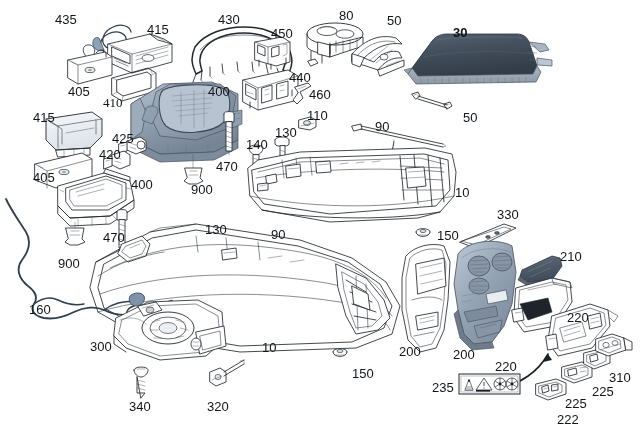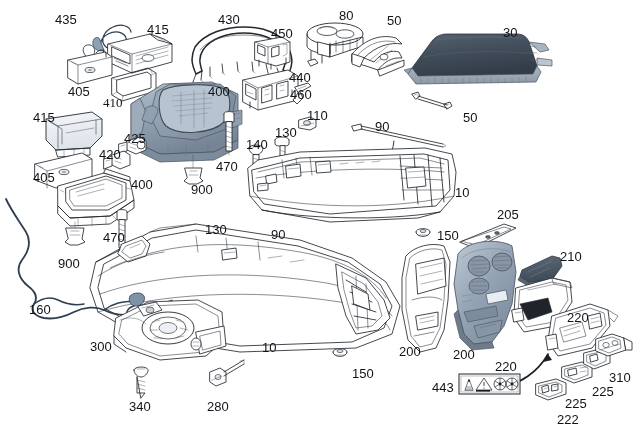--- a/index.html
+++ b/index.html
@@ -614,56 +614,56 @@
 
   </svg>
 
   <div class="callout-layer">
     <div class="callout" style="left:55px;  top:13px;">435</div>
     <div class="callout" style="left:147px; top:23px;">415</div>
     <div class="callout" style="left:218px; top:13px;">430</div>
     <div class="callout" style="left:271px; top:27px;">450</div>
     <div class="callout" style="left:339px; top:9px;">80</div>
     <div class="callout" style="left:387px; top:14px;">50</div>
-    <div class="callout" style="left:503px; top:26px;">30</div>
+    <div class="callout" style="left:453px; top:26px;font-weight:bold;">30</div>
     <div class="callout" style="left:68px;  top:85px;">405</div>
     <div class="callout" style="left:103px; top:96px;font-family:Liberation Serif, serif;">410</div>
     <div class="callout" style="left:208px; top:85px;">400</div>
     <div class="callout" style="left:289px; top:71px;">440</div>
-    <div class="callout" style="left:290px; top:88px;">460</div>
+    <div class="callout" style="left:309px; top:88px;">460</div>
     <div class="callout" style="left:307px; top:109px;">110</div>
     <div class="callout" style="left:463px; top:111px;">50</div>
     <div class="callout" style="left:33px;  top:111px;">415</div>
-    <div class="callout" style="left:124px; top:132px;">425</div>
+    <div class="callout" style="left:112px; top:132px;">425</div>
     <div class="callout" style="left:99px;  top:148px;">420</div>
     <div class="callout" style="left:246px; top:138px;">140</div>
     <div class="callout" style="left:275px; top:126px;">130</div>
     <div class="callout" style="left:375px; top:120px;">90</div>
     <div class="callout" style="left:33px;  top:171px;">405</div>
     <div class="callout" style="left:131px; top:178px;">400</div>
     <div class="callout" style="left:191px; top:183px;">900</div>
     <div class="callout" style="left:216px; top:160px;">470</div>
     <div class="callout" style="left:455px; top:186px;">10</div>
     <div class="callout" style="left:437px; top:229px;">150</div>
-    <div class="callout" style="left:497px; top:208px;">205</div>
+    <div class="callout" style="left:497px; top:208px;">330</div>
     <div class="callout" style="left:560px; top:250px;">210</div>
     <div class="callout" style="left:205px; top:223px;">130</div>
     <div class="callout" style="left:271px; top:228px;">90</div>
     <div class="callout" style="left:103px; top:231px;">470</div>
     <div class="callout" style="left:58px;  top:257px;">900</div>
     <div class="callout" style="left:29px;  top:303px;">160</div>
     <div class="callout" style="left:90px;  top:340px;">300</div>
     <div class="callout" style="left:262px; top:341px;">10</div>
     <div class="callout" style="left:352px; top:367px;">150</div>
     <div class="callout" style="left:129px; top:400px;">340</div>
-    <div class="callout" style="left:207px; top:400px;">280</div>
+    <div class="callout" style="left:207px; top:400px;">320</div>
     <div class="callout" style="left:399px; top:345px;">200</div>
     <div class="callout" style="left:453px; top:348px;">200</div>
     <div class="callout" style="left:495px; top:360px;">220</div>
     <div class="callout" style="left:567px; top:311px;">220</div>
     <div class="callout" style="left:609px; top:371px;">310</div>
     <div class="callout" style="left:592px; top:385px;">225</div>
     <div class="callout" style="left:565px; top:397px;">225</div>
     <div class="callout" style="left:541px; top:413px;margin-left:16px;">222</div>
-    <div class="callout" style="left:432px; top:381px;">443</div>
+    <div class="callout" style="left:432px; top:381px;">235</div>
   </div>
 
 </div>
 
 </body></html>

